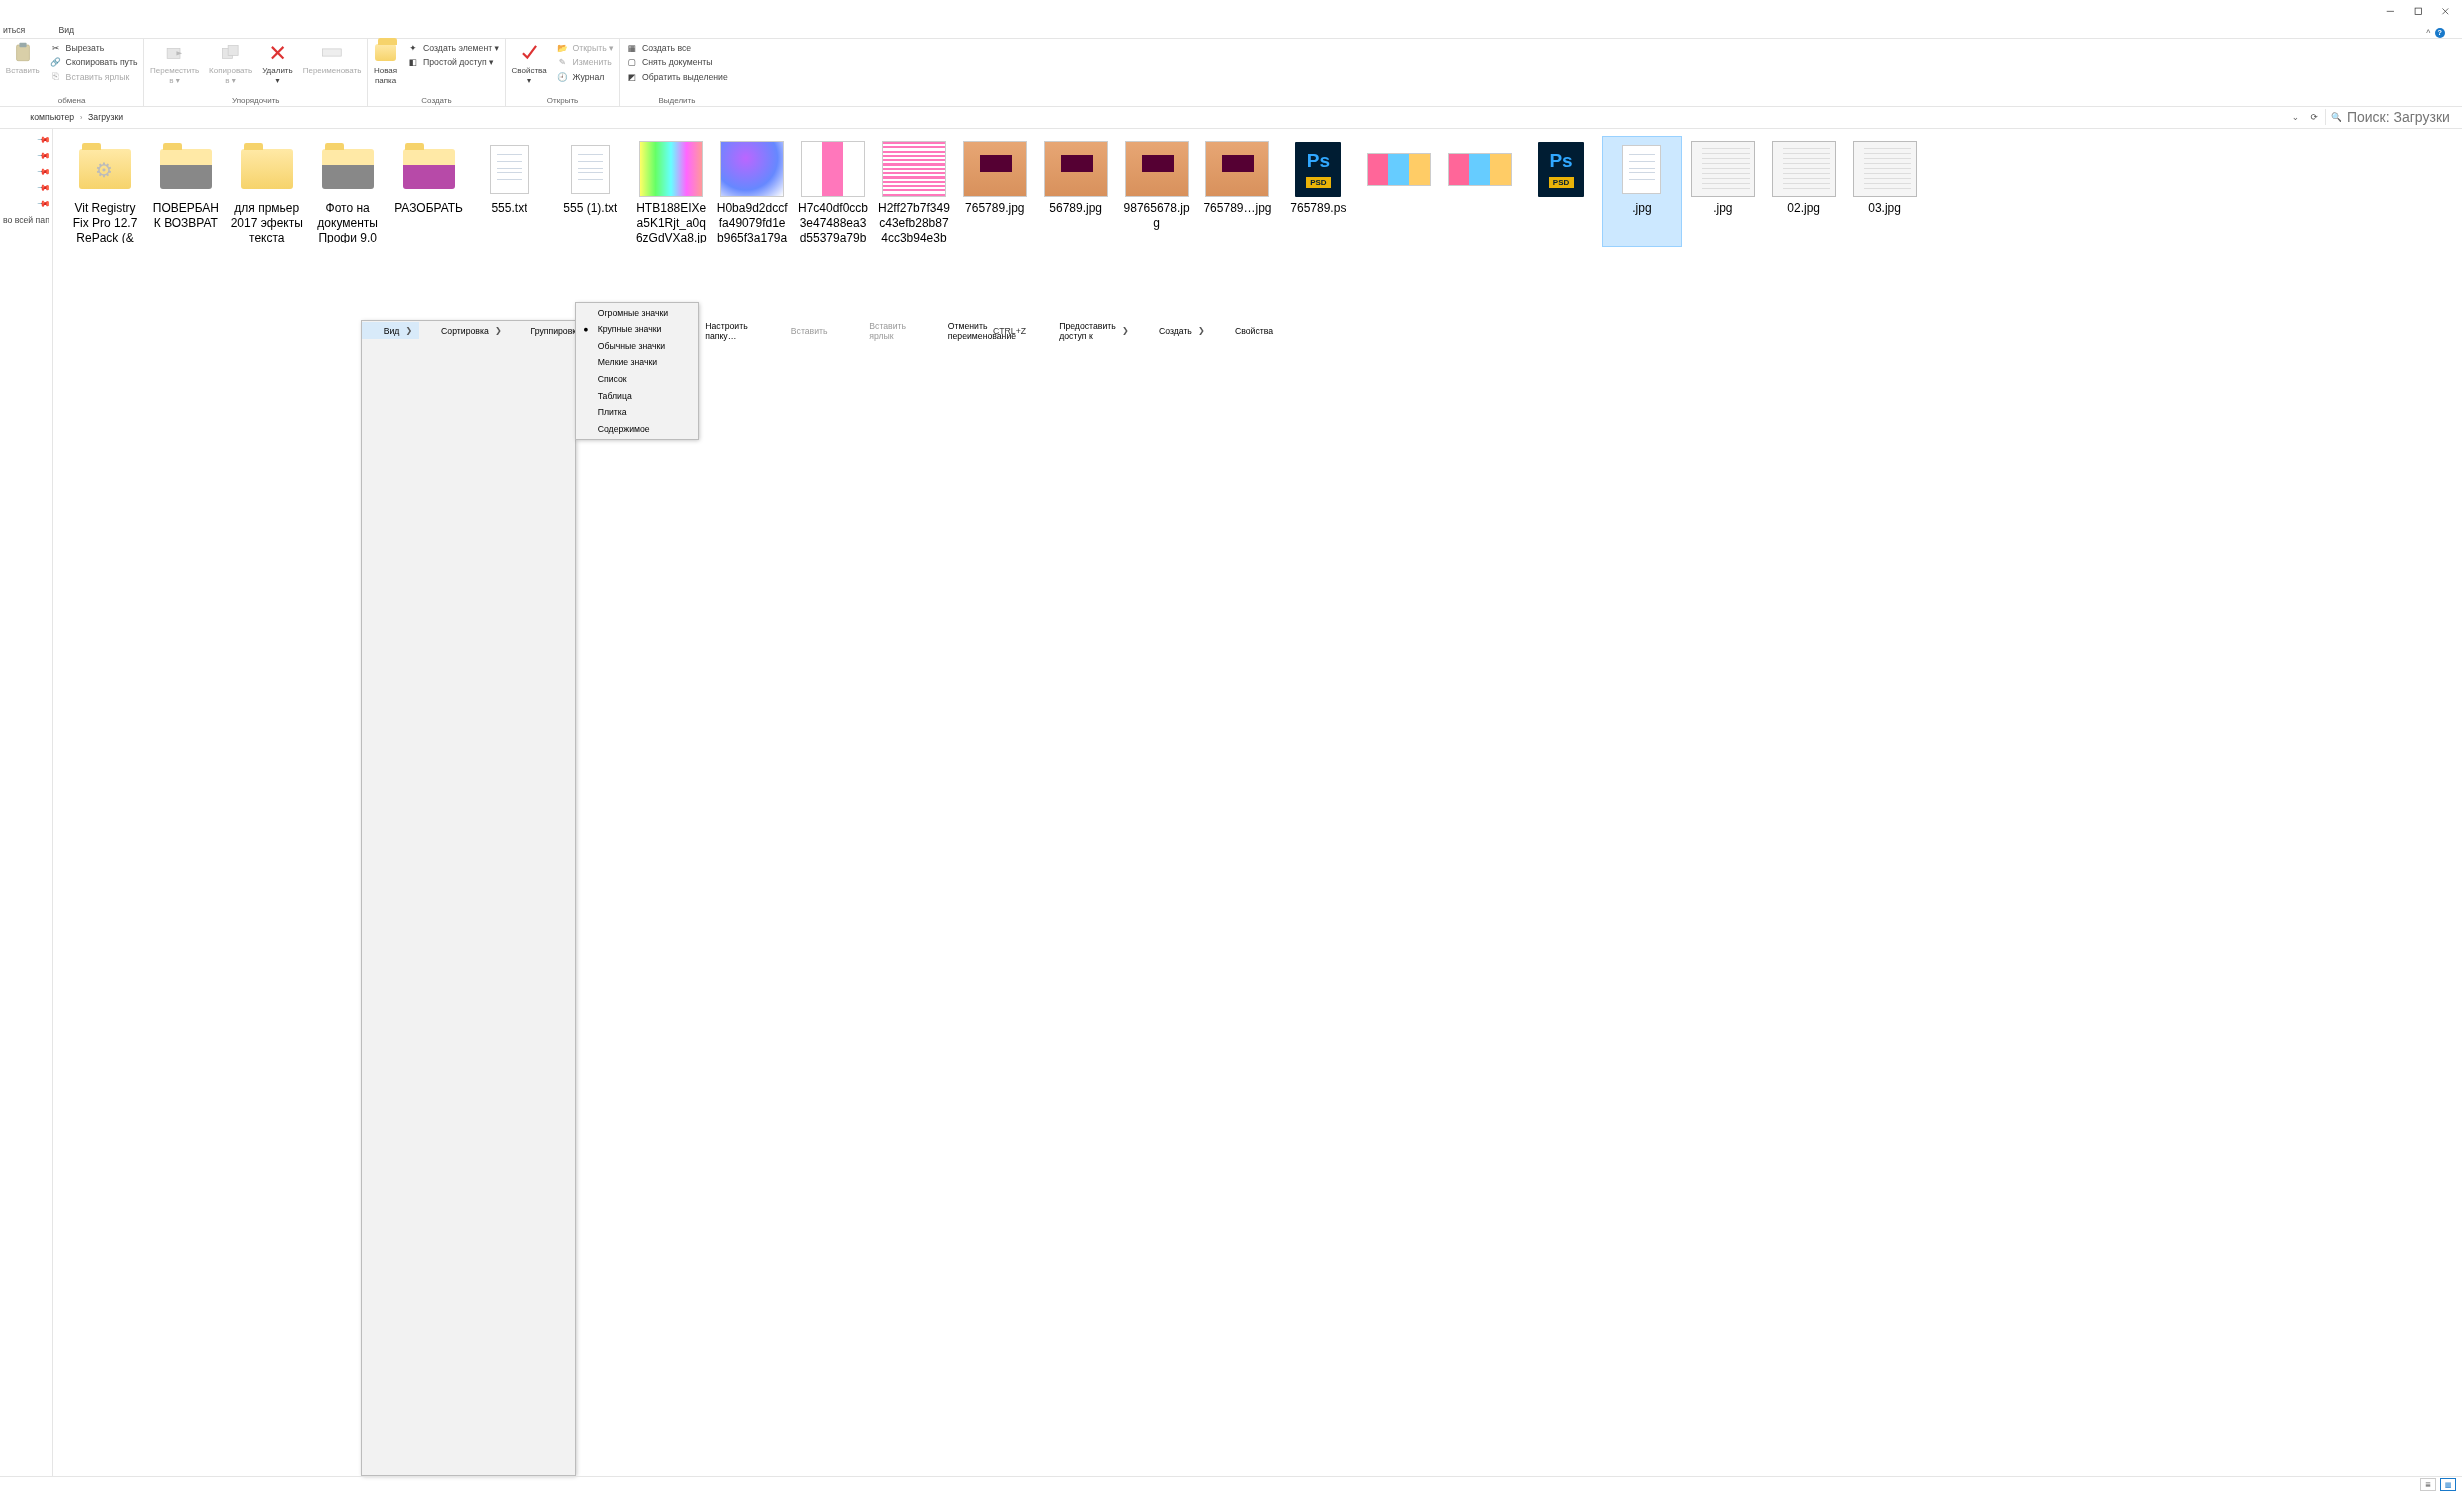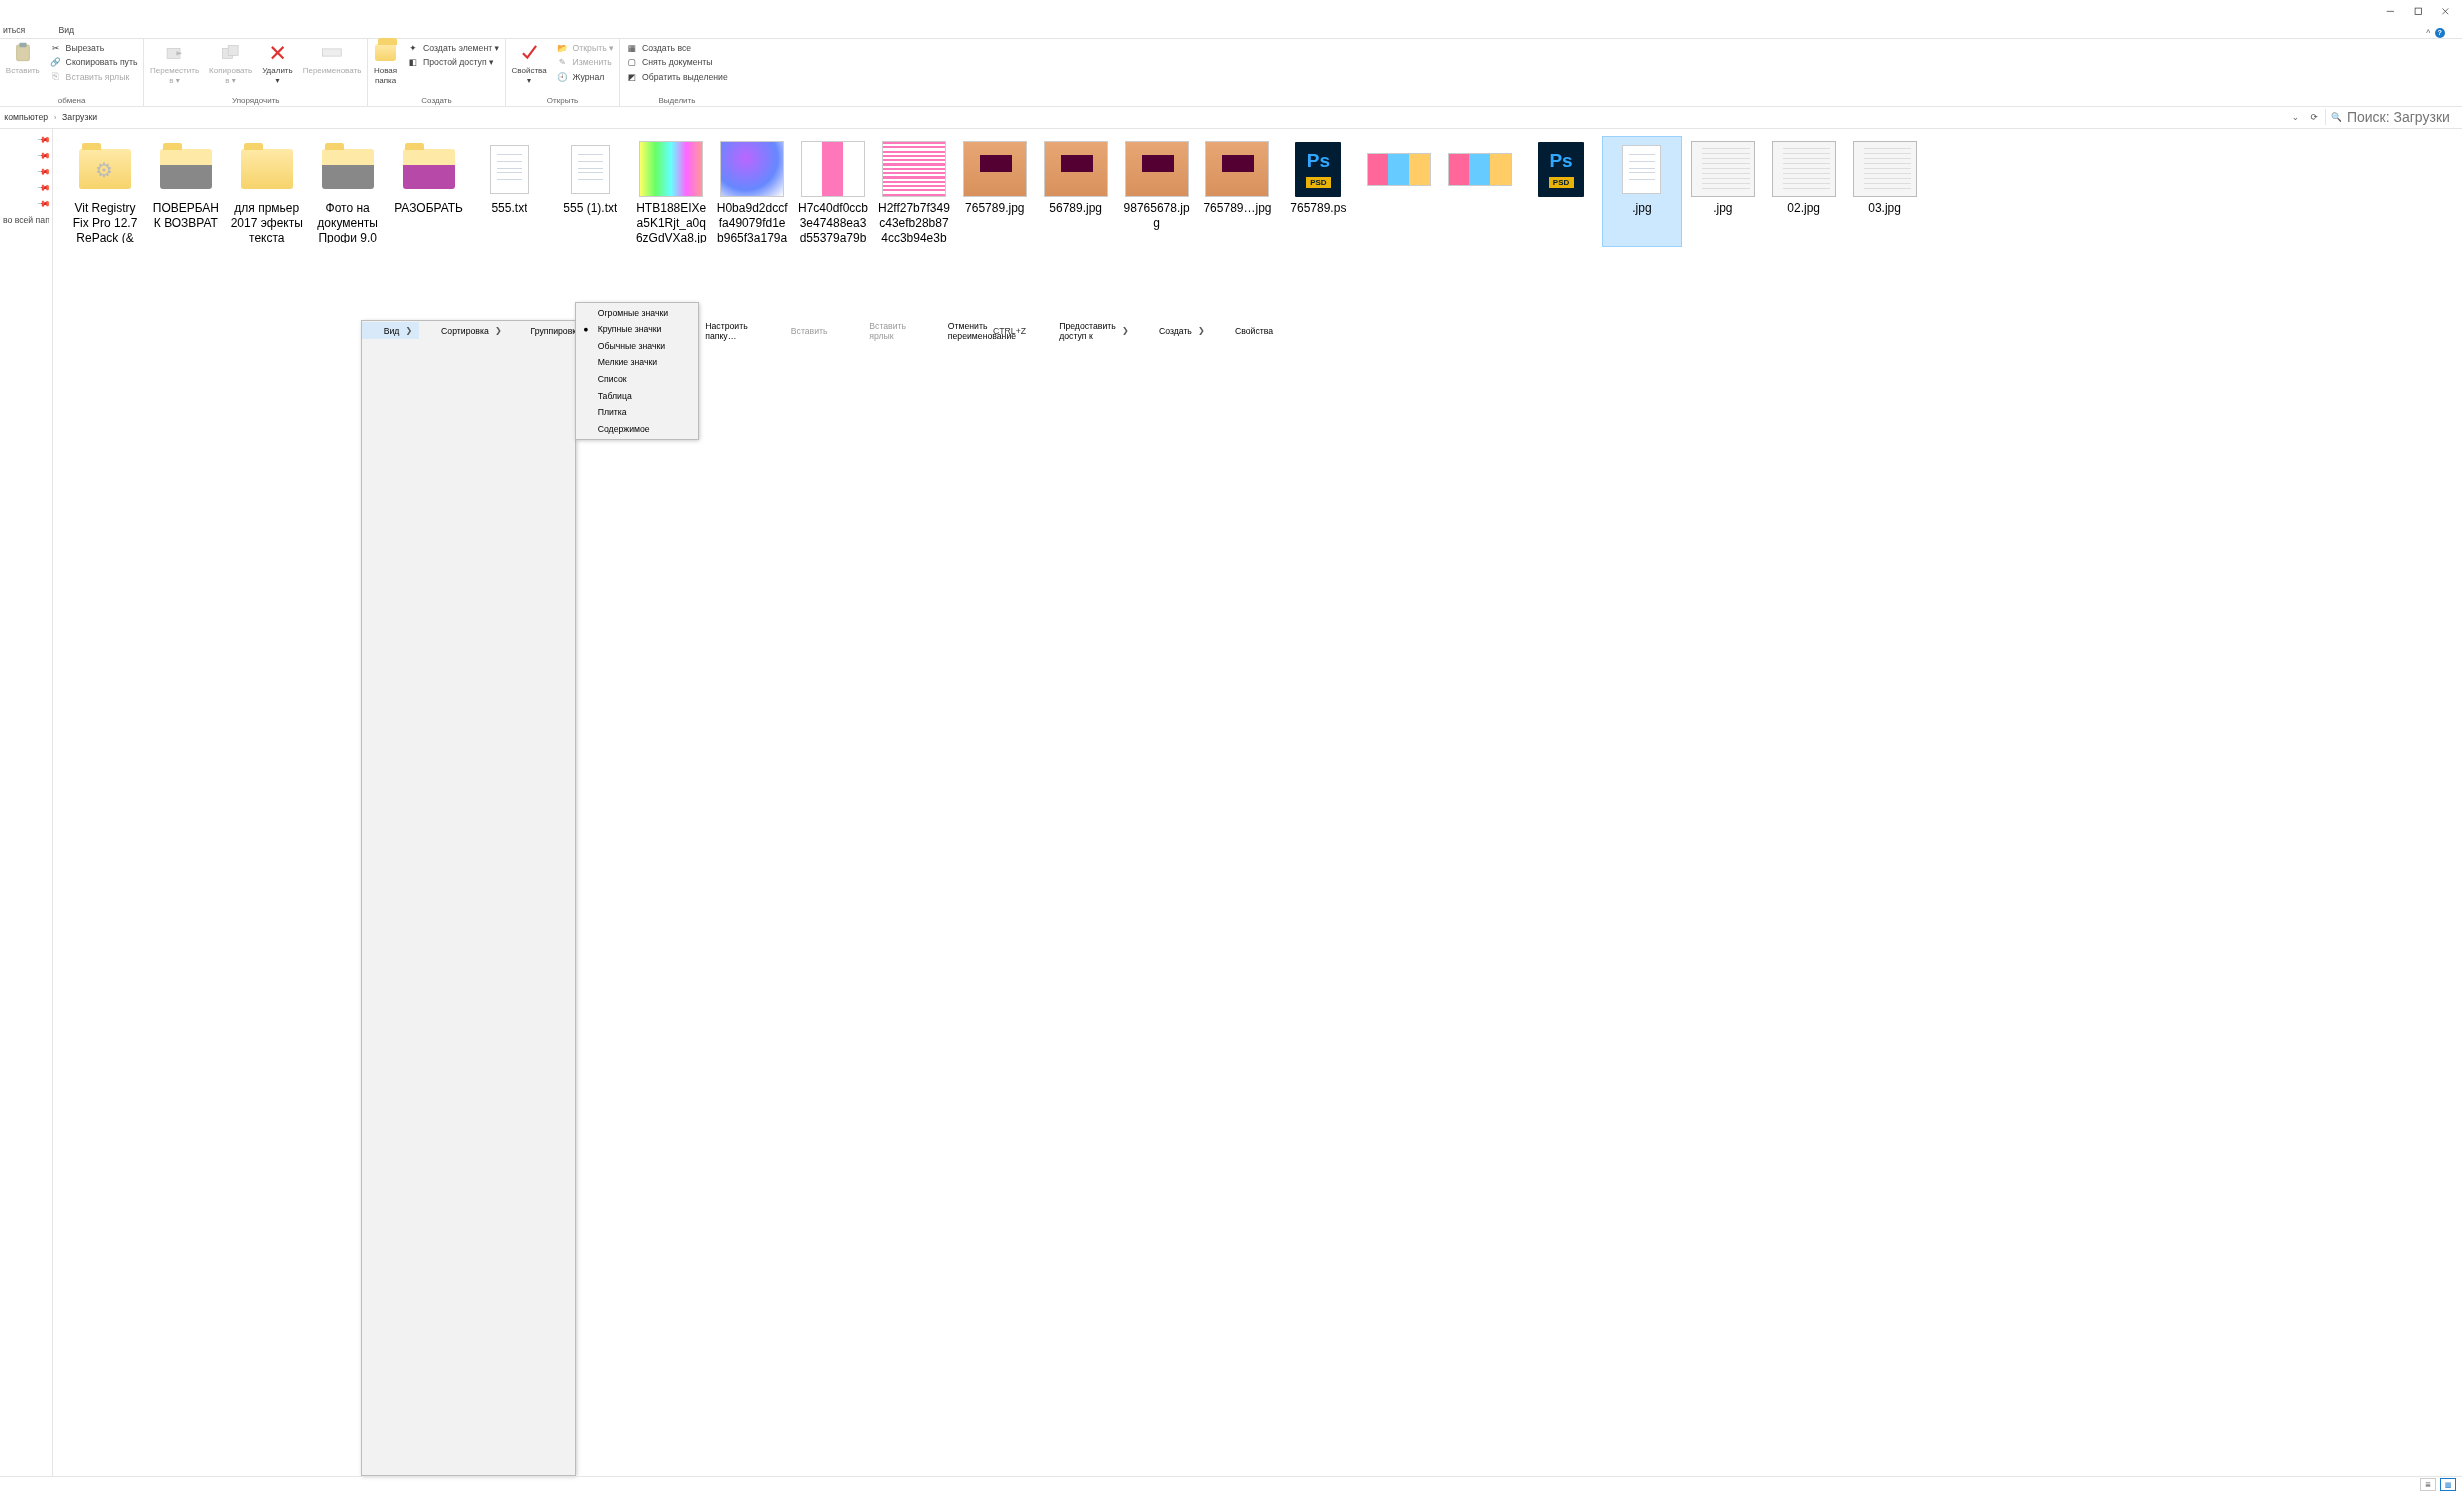--- a/index.html
+++ b/index.html
@@ -25,21 +25,21 @@
 .bigbtn.dis { color: #aaa; }
 .bigbtn .ic { width: 21.7px; height: 21.7px; display: flex; align-items: center; justify-content: center; }
 .bigbtn .t { text-align: center; line-height: 1.15; font-size: 8px; }
 .smallcol { display: flex; flex-direction: column; gap: 2.9px; }
 .smallbtn { display: flex; align-items: center; gap: 4.3px; color: #444; white-space: nowrap; font-size: 8px; }
 .smallbtn.dis { color: #aaa; }
 .smallbtn .ic { width: 11.6px; height: 11.6px; display: flex; align-items: center; justify-content: center; }
 
 
 .addr { height: 21.7px; display: flex; align-items: center; border-bottom: 0.7px solid #e5e5e5; }
-.breadcrumb { flex: 1; display: flex; align-items: center; gap: 5.8px; padding-left: 4.3px; color: #333; }
+.breadcrumb { flex: 1; display: flex; align-items: center; gap: 5.8px; padding-left: 4.3px; color: #333; margin-left: 26px; }
 .breadcrumb .sep { color: #888; font-size: 7.2px; }
 .addr .chev { width: 16px; text-align: center; color: #666; }
 .addr .refresh { width: 21.7px; text-align: center; color: #444; }
 .search { width: 137px; border-left: 0.7px solid #e5e5e5; display: flex; align-items: center; gap: 4.3px; padding: 0 5.8px; color: #888; }
 .search input { border: none; outline: none; flex: 1; color: #888; font-size: 14px; }
 
 
 .main { position: absolute; top: 128px; bottom: 16px; left: 0; right: 0; display: flex; }
 .side { width: 53px; border-right: 0.7px solid #e5e5e5; padding: 7.2px 2.9px; display: flex; flex-direction: column; gap: 7.2px; font-size: 8px; color: #444; align-items: flex-end; }
 .side .pin { width: 8.7px; height: 8.7px; display:inline-block; color:#888; transform: rotate(45deg); }

